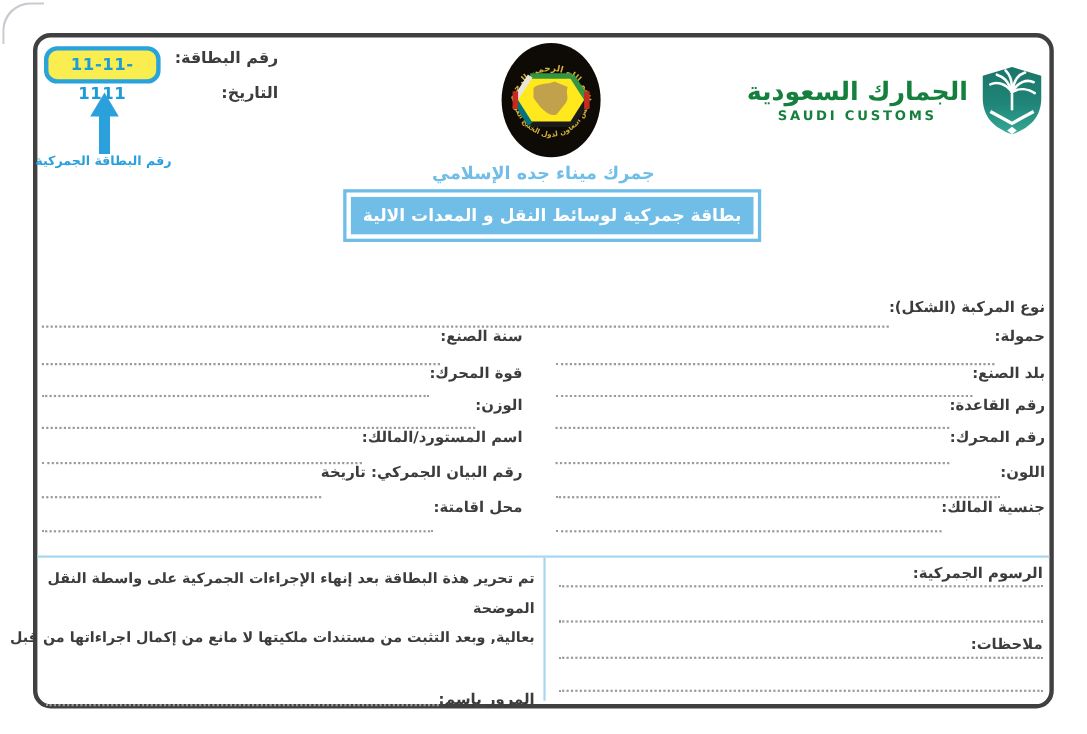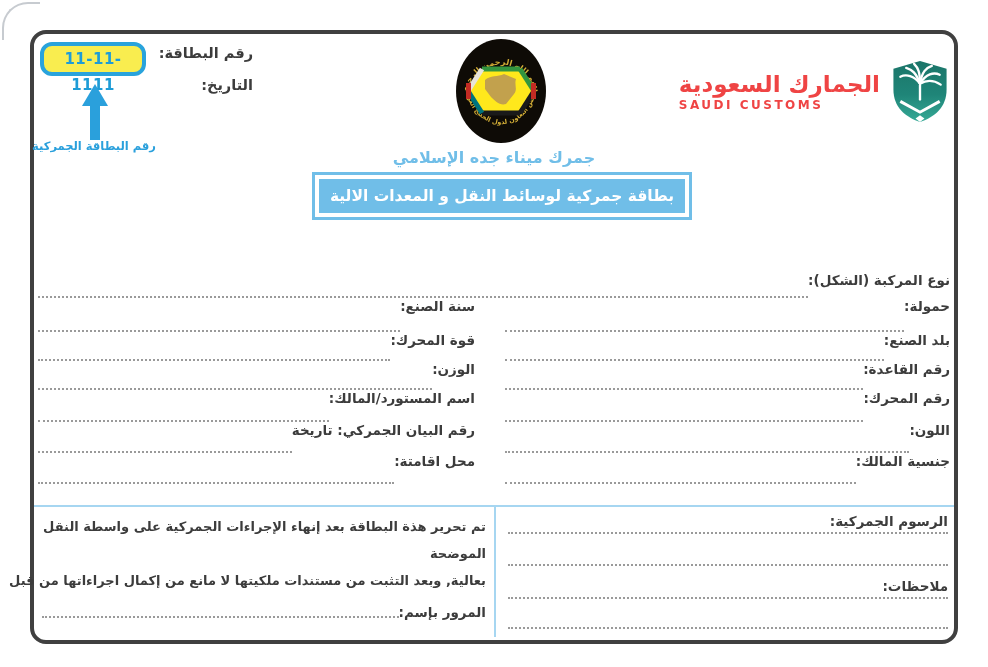--- a/index.html
+++ b/index.html
@@ -38,21 +38,21 @@
   }
   .arrow-shaft{position:absolute;left:56px;top:70px;width:10px;height:36px;background:#2aa0dc;}
   .cardno-caption{
     position:absolute;left:-6px;top:105px;width:132px;text-align:center;
     color:#2aa0dc;font-weight:bold;font-size:11.5px;direction:rtl;white-space:nowrap;
   }
   .gcc-logo{position:absolute;left:421px;top:4px;width:92px;height:106px;}
   .saudi-logo{
     position:absolute;right:6px;top:26px;display:flex;align-items:center;direction:ltr;
   }
-  .saudi-text{text-align:left;margin-right:12px;color:#ef4444;}
+  .saudi-text{text-align:center;margin-right:12px;color:#15803d;}
   .saudi-ar{font-size:23px;font-weight:bold;direction:rtl;line-height:26px;white-space:nowrap;}
   .saudi-en{font-size:12px;font-weight:bold;letter-spacing:2.5px;line-height:16px;white-space:nowrap;}
   .port-title{
     position:absolute;left:0;right:0;top:114px;text-align:center;direction:rtl;
     color:#70bee8;font-weight:bold;font-size:16px;white-space:nowrap;
   }
   .title-box{
     position:absolute;left:278px;top:138px;width:366px;
     border:3px solid #70bee8;background:#fff;padding:4px;
   }
@@ -81,21 +81,21 @@
   .fcol-right .flabel{margin-top:3px;}
   .fcol-right .dots{margin-top:1px;}
   .fcol-right .dots.blank1{margin-top:30px;}
   .fcol-right .notes-lbl{margin-top:12px;}
   .fcol-right .dots.blank2{margin-top:28px;}
   .stmt{
     font-weight:bold;font-size:13px;color:#3c3c3c;text-align:right;direction:rtl;
     line-height:27px;white-space:nowrap;
   }
   .reg-row{display:flex;align-items:flex-end;direction:rtl;margin-top:10px;}
-  .reg-row .flabel{padding-bottom:0;}
+  .reg-row .flabel{padding-bottom:0;margin-top:24px;}
   .reg-row .dots{flex:1;margin-bottom:2px;}
 </style>
 </head>
 <body>
 
 <div class="page-corner"></div>
 
 <div class="card">
 
   <div class="cardno-box">

